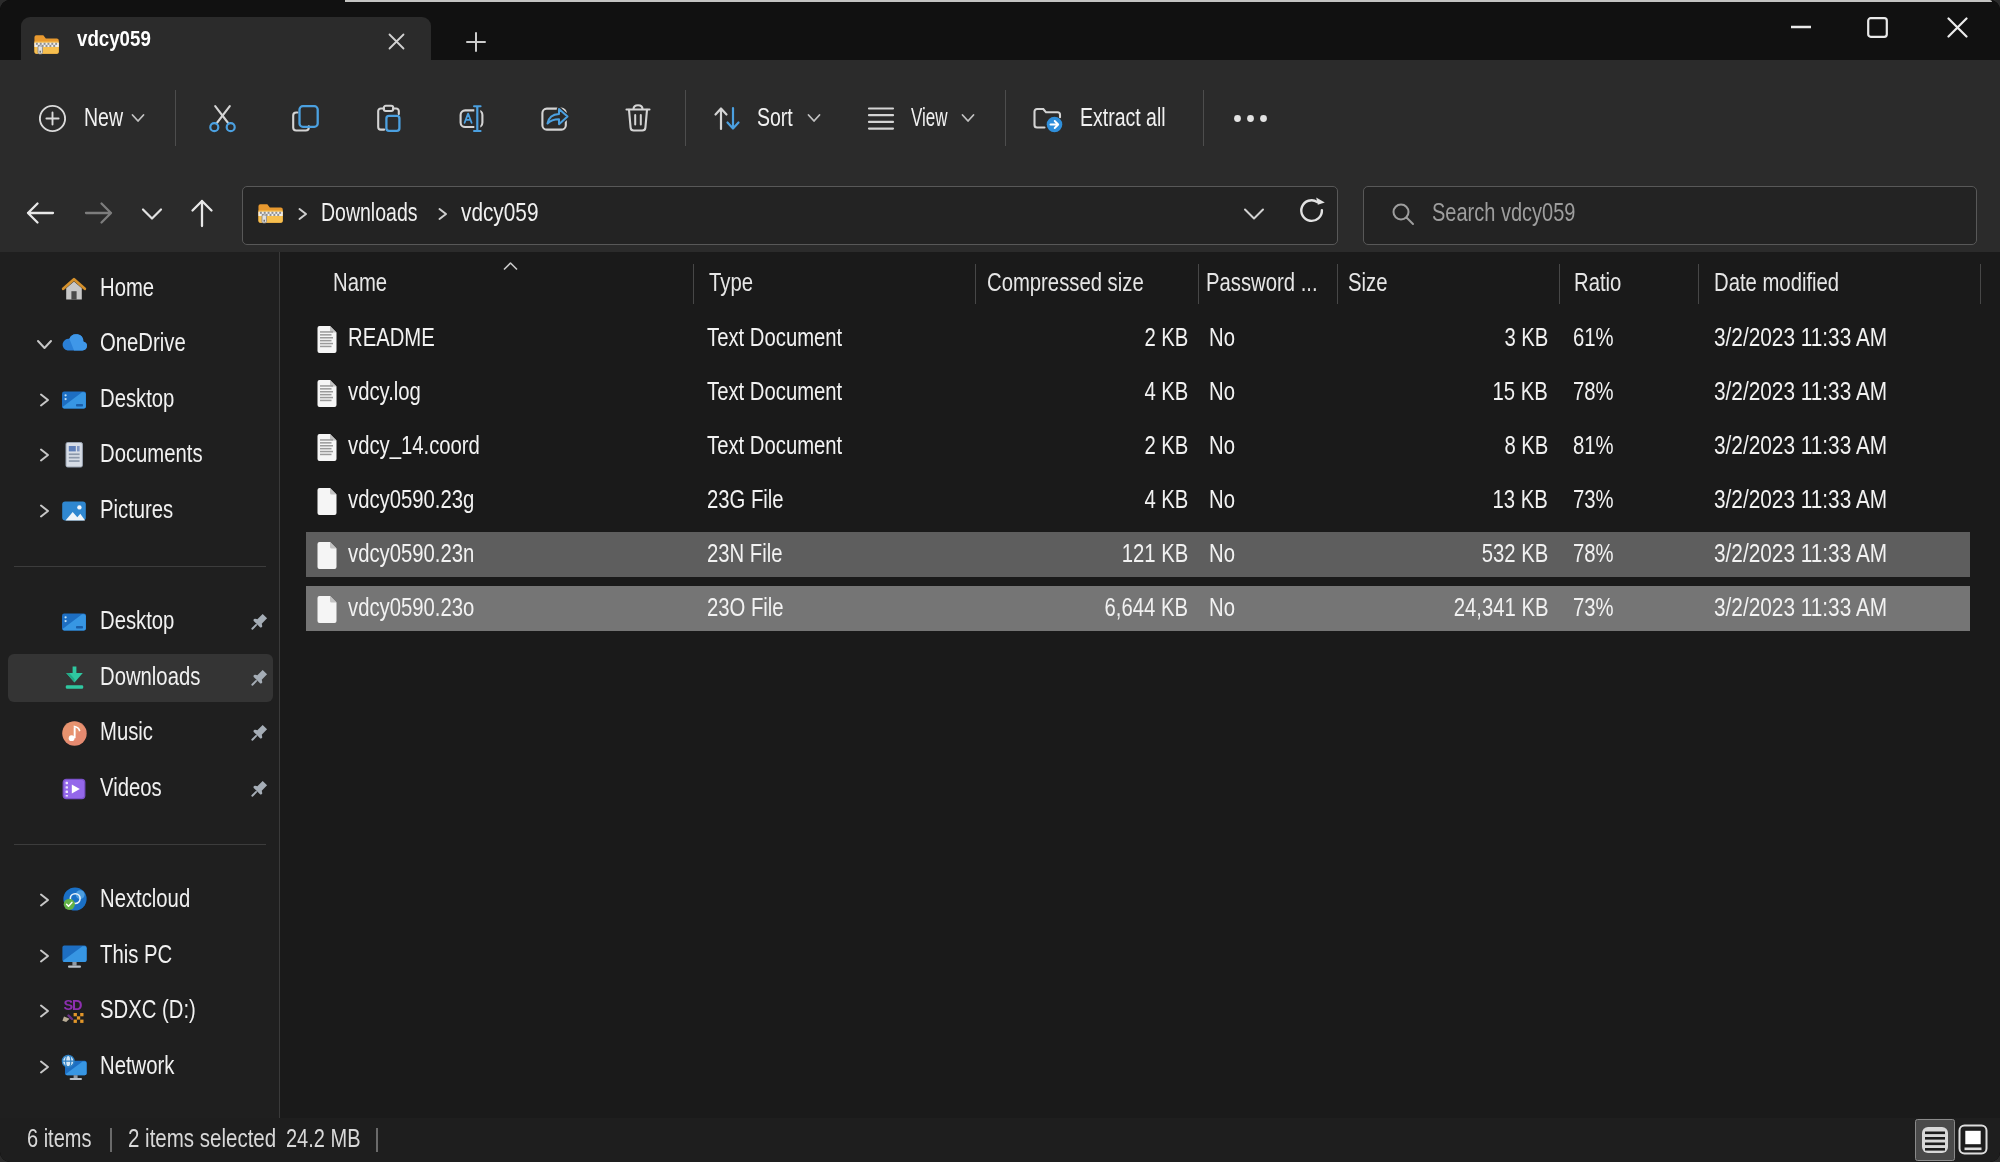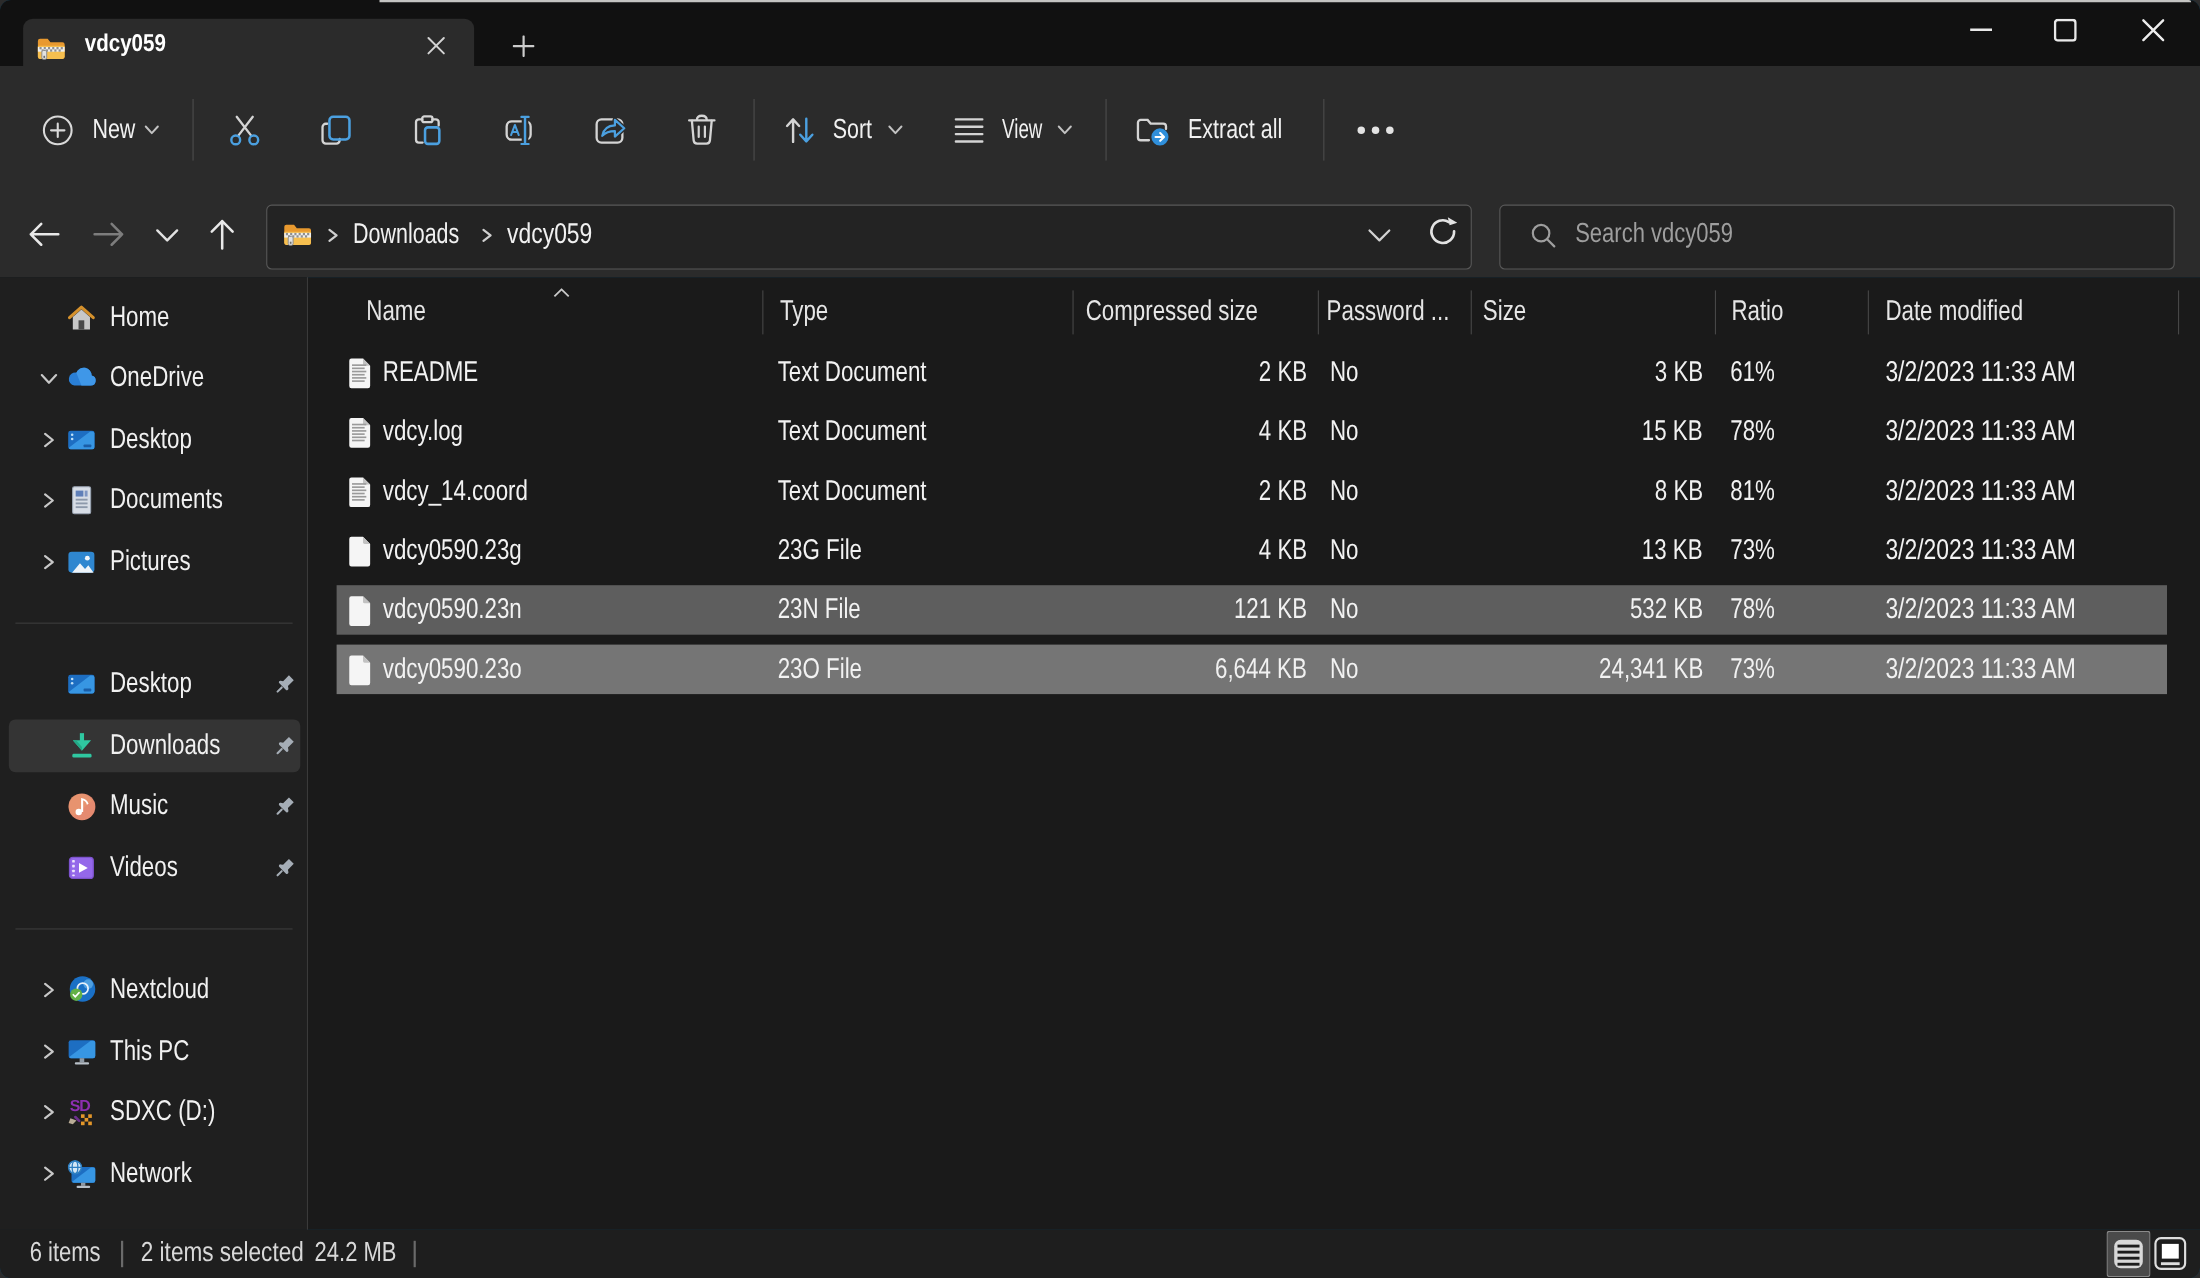--- a/index.html
+++ b/index.html
@@ -1,17 +1,17 @@
 <!DOCTYPE html>
 <html><head><meta charset="utf-8">
 <style>
   html,body{margin:0;padding:0;width:2000px;height:1162px;background:#2b2b2b;
     font-family:"Liberation Sans", sans-serif; overflow:hidden;}
   .ab{position:absolute;}
-  #win{position:absolute;left:0;top:0;width:2000px;height:1162px;background:#0c4a6e;
+  #win{position:absolute;left:0;top:0;width:2000px;height:1162px;background:#000000;
     border-radius:10px;overflow:hidden;}
   #titlebar{left:0;top:0;width:2000px;height:60px;background:#111111;}
   #topline{left:345px;top:0;width:1647px;height:2px;background:#c4c4c2;border-radius:0 3px 0 0;z-index:9;}
   #tab{left:21px;top:17px;width:410px;height:43px;background:#2b2b2b;border-radius:9px 9px 0 0;}
   #cmdbar{left:0;top:60px;width:2000px;height:192px;background:#2b2b2b;}
   #content{left:0;top:252px;width:2000px;height:866px;background:#1a1a1a;}
   #sidebar{left:0;top:0;width:279px;height:866px;background:#1f1f1f;}
   #sidesplit{left:279px;top:0;width:1px;height:866px;background:#3a3a3a;}
   #statusbar{left:0;top:1118px;width:2000px;height:44px;background:#1e1e1e;}
   .t{position:absolute;white-space:nowrap;transform-origin:0 50%;transform:translateY(-54%) scaleX(var(--sx,0.78));}

